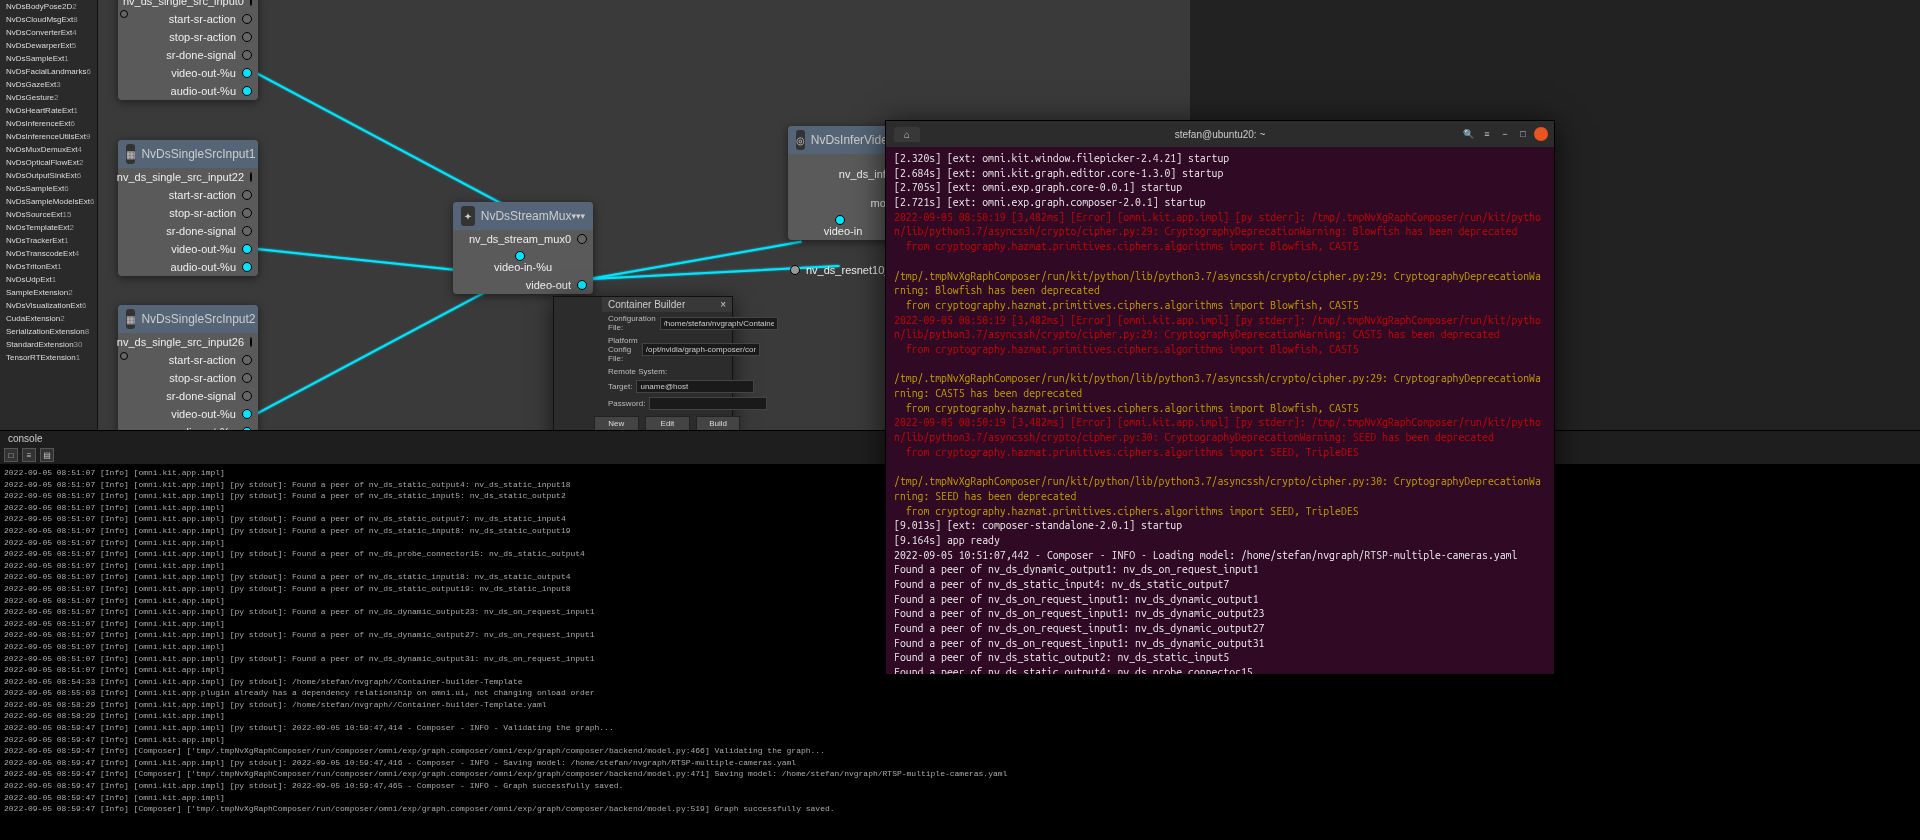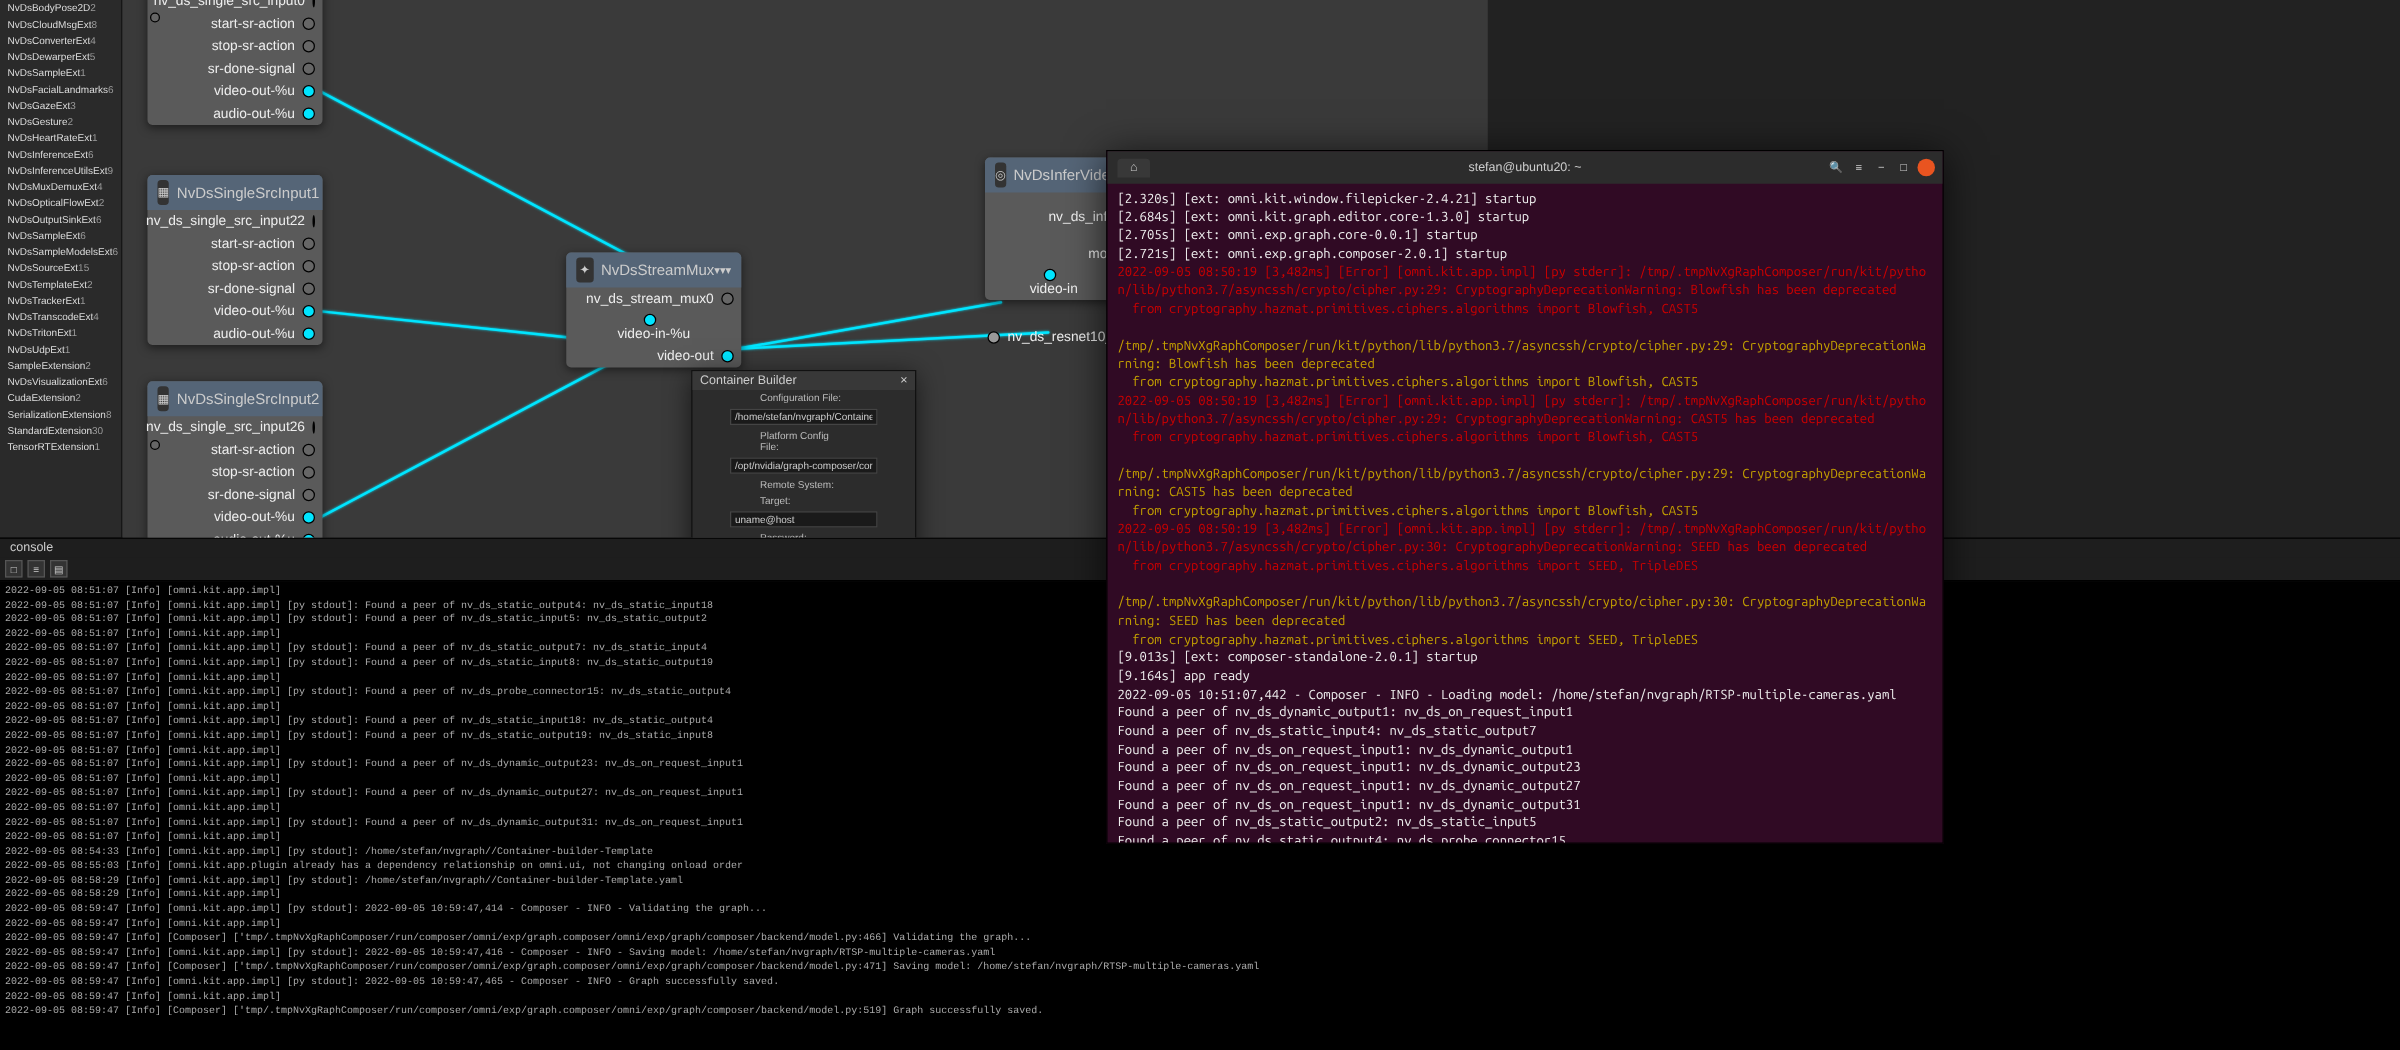--- a/index.html
+++ b/index.html
@@ -28,21 +28,21 @@
 .wire { position:absolute; border:none; height:2px; background:#00e5ff; transform-origin:left center; border-radius:2px; box-shadow:0 0 2px #00e5ff; }
 
 .console-tab { background:#1e1e1e; padding:2px 8px; font-size:10px; border-top:1px solid #000; }
 .tool-row { background:#1e1e1e; padding:2px 4px; display:flex; gap:4px; border-bottom:1px solid #000; }
 .tool-btn { width:14px; height:14px; background:#333; border:1px solid #555; font-size:8px; display:flex; align-items:center; justify-content:center; cursor:pointer; }
 .console { flex:1; background:#000; color:#ccc; font-family: Liberation Mono, monospace; font-size:8px; line-height:1.45; padding:2px 4px; overflow:hidden; white-space:pre; }
 .console .ln { color:#aaa; }
 
 .dialog { position:absolute; background:#2c2c2c; border:1px solid #111; box-shadow:0 4px 20px rgba(0,0,0,.6); font-size:9px; }
 .dialog-title { background:#383838; padding:2px 6px; display:flex; justify-content:space-between; align-items:center; font-size:10px; }
-.dlg-row { display:flex; align-items:center; padding:2px 6px; gap:4px;flex-direction:column; }
+.dlg-row { display:flex; align-items:center; padding:2px 6px; gap:4px; }
 .dlg-label { width:70px; color:#bbb; font-size:8px; }
 .dlg-input { flex:1; background:#1a1a1a; border:1px solid #444; color:#ccc; padding:1px 3px; font-size:8px; }
 .dlg-btns { display:flex; justify-content:center; gap:6px; padding:4px; }
 .dlg-btn { background:#444; border:1px solid #222; color:#ddd; padding:2px 10px; font-size:8px; cursor:pointer; }
 
 .terminal { position:absolute; background:#300a24; border:1px solid #000; display:flex; flex-direction:column; box-shadow:0 4px 30px rgba(0,0,0,.7); }
 .term-bar { background:#2c2c2c; height:26px; display:flex; align-items:center; padding:0 8px; position:relative; }
 .term-tab { background:#383838; padding:2px 10px; font-size:10px; border-radius:3px 3px 0 0; }
 .term-title { position:absolute; left:50%; transform:translateX(-50%); font-size:10px; color:#ccc; }
 .term-controls { position:absolute; right:6px; display:flex; gap:4px; align-items:center; }
@@ -309,21 +309,21 @@
         <div class="port-row left">
             <span class="port-dot"></span>
             <span>video-in</span>
           </div>
       </div>
       <div class="floating-port" style="left:692px; top:264px;">
           <span class="port-dot" style="background:#999;"></span>
           <span>nv_ds_resnet10_4_class</span>
         </div>
 
-      <div class="dialog" style="left:455px; top:296px; width:180px;">
+      <div class="dialog" style="left:455px; top:296px; width:180px;padding-left:48px;">
         <div class="dialog-title">
             <span>Container Builder</span>
             <span style="cursor:pointer;">×</span>
           </div>
         <div class="dlg-row">
             <span class="dlg-label">Configuration File:</span>
             <input class="dlg-input" value="/home/stefan/nvgraph/Container-builder-Te" style="">
           </div>
         <div class="dlg-row">
             <span class="dlg-label">Platform Config File:</span>

